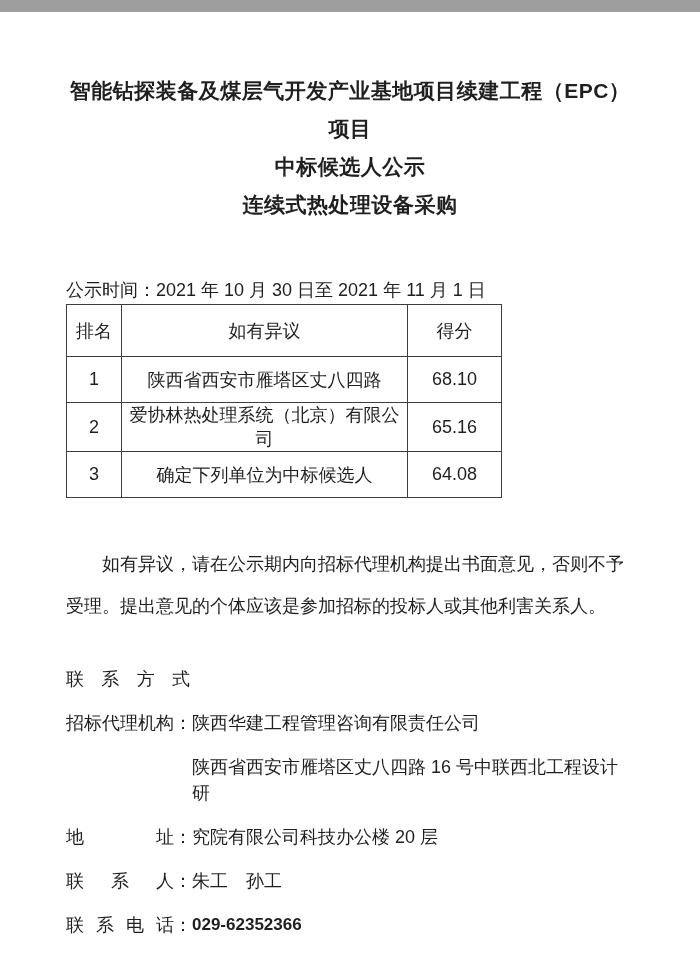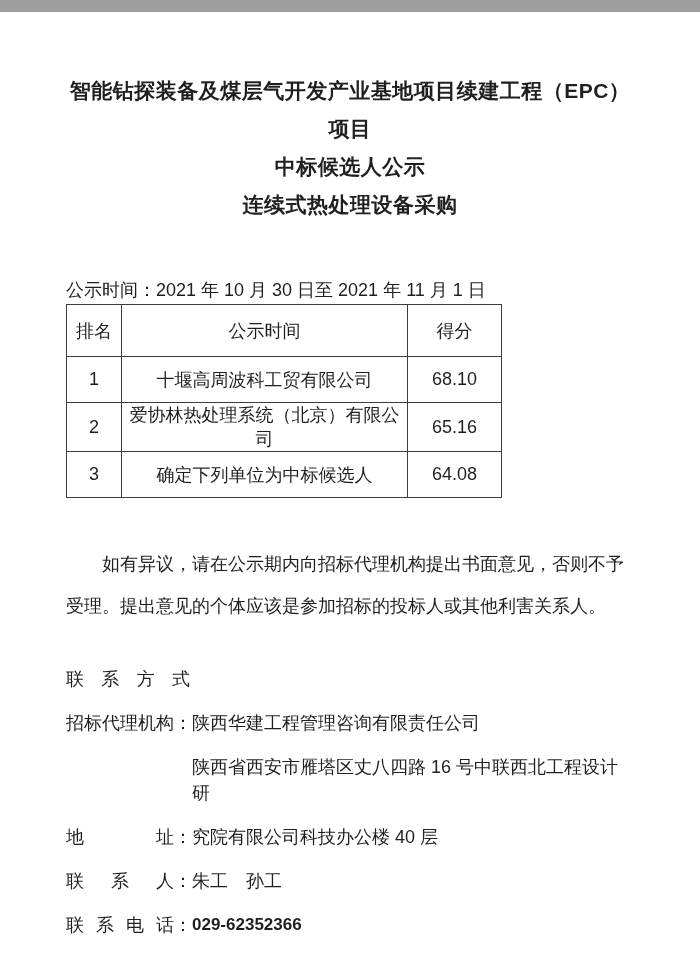--- a/index.html
+++ b/index.html
@@ -102,28 +102,28 @@
 
   <table class="bid-table">
     <colgroup>
       <col class="col-rank">
         <col class="col-name">
         <col class="col-score">
     </colgroup>
     <thead>
       <tr>
         <th>排名</th>
-        <th>公示时间</th>
+        <th>如有异议</th>
         <th>得分</th>
       </tr>
     </thead>
     <tbody id="bid-rows">
         <tr>
           <td class="cell-rank num">1</td>
-          <td class="cell-bidder">十堰高周波科工贸有限公司</td>
+          <td class="cell-bidder">陕西省西安市雁塔区丈八四路</td>
           <td class="cell-score num">68.10</td>
         </tr>
         <tr>
           <td class="cell-rank num">2</td>
           <td class="cell-bidder">爱协林热处理系统（北京）有限公司</td>
           <td class="cell-score num">65.16</td>
         </tr>
         <tr>
           <td class="cell-rank num">3</td>
           <td class="cell-bidder">确定下列单位为中标候选人</td>
@@ -153,21 +153,21 @@
     </div>
 
     <div class="contact-row">
       <span class="contact-label spread">
           <span>地</span>
           <span>址</span>
         </span>
         <span class="contact-colon">：</span>
       <span class="contact-value">
         <span style="display:block">陕西省西安市雁塔区丈八四路 16 号中联西北工程设计研</span>
-        <span style="display:block" class="addr-line2">究院有限公司科技办公楼 40 层</span>
+        <span style="display:block" class="addr-line2">究院有限公司科技办公楼 20 层</span>
       </span>
     </div>
 
     <div class="contact-row">
       <span class="contact-label spread">
           <span>联</span>
           <span>系</span>
           <span>人</span>
         </span>
         <span class="contact-colon">：</span>

